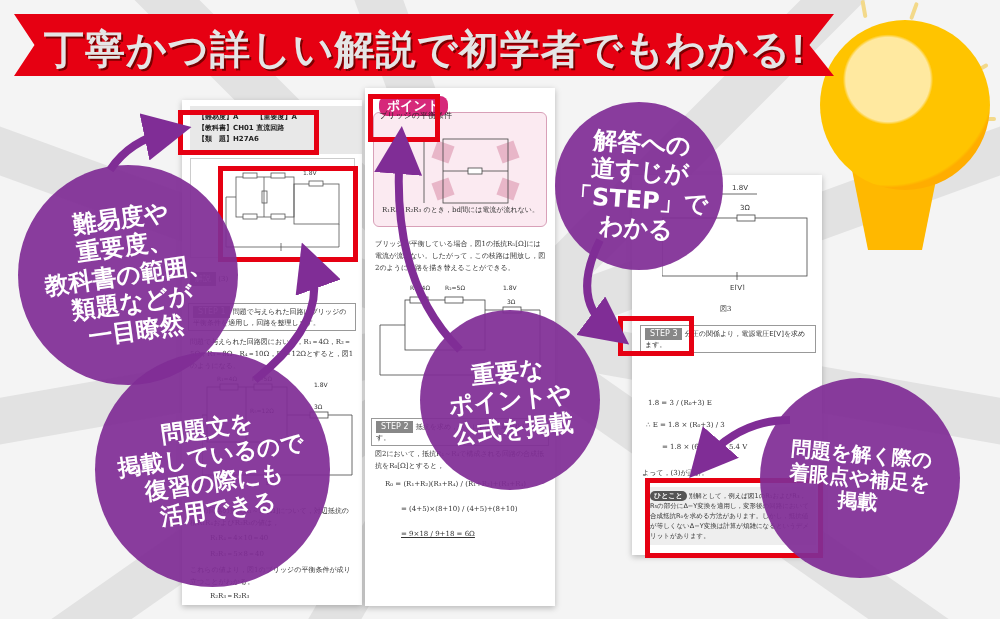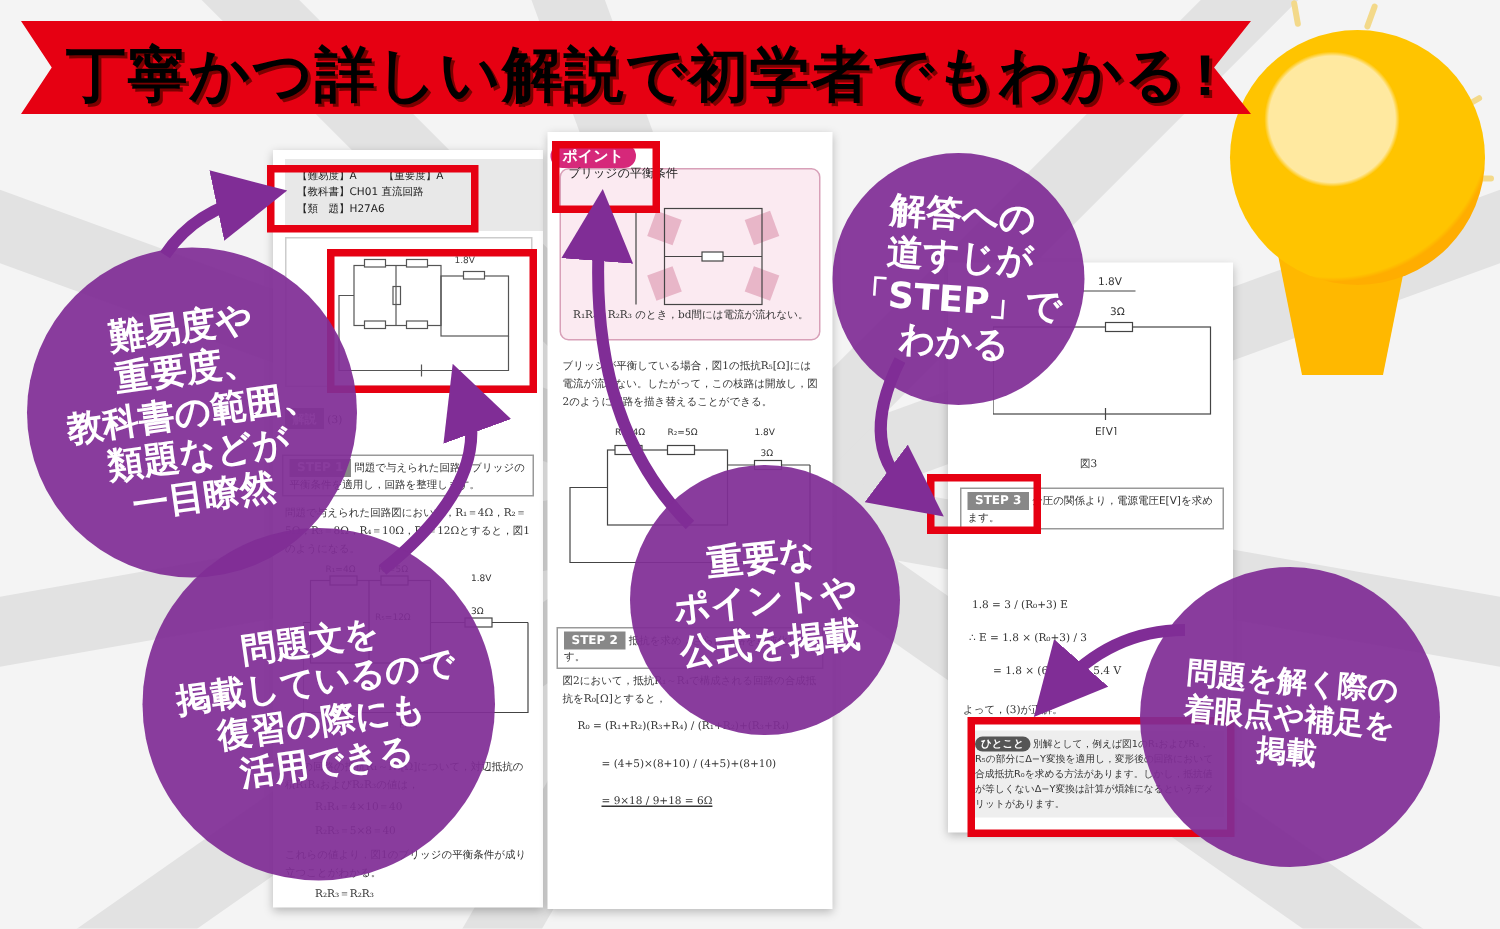--- a/index.html
+++ b/index.html
@@ -5,46 +5,46 @@
   * { box-sizing: border-box; margin: 0; padding: 0; }
   html, body { width: 1000px; height: 619px; overflow: hidden; background: #f4f4f4; }
   body { position: relative; font-family: "DejaVu Sans", sans-serif; }
 
   .rays { position: absolute; inset: 0; overflow: hidden; }
   .ray { position: absolute; left: 500px; top: 310px; width: 1400px; height: 46px; background: #e2e2e2; transform-origin: 0 50%; }
 
   
   .banner { position: absolute; left: 14px; top: 14px; width: 820px; height: 62px; background: #e60012;
             clip-path: polygon(0 0, 100% 0, 97% 50%, 100% 100%, 0 100%, 2.5% 50%); z-index: 10; }
-  .banner-text { position: absolute; left: 30px; top: 8px; font-family: Liberation Mono, monospace; font-weight: bold;
-                 color: #000000; font-size: 40px; letter-spacing: 1px; white-space: nowrap; text-shadow: 2px 2px 0 #7a0000; }
+  .banner-text { position: absolute; left: 30px; top: 8px; font-family: Liberation Sans, sans-serif; font-weight: bold;
+                 color: #e5e5e5; font-size: 40px; letter-spacing: 1px; white-space: nowrap; text-shadow: 2px 2px 0 #7a0000; }
 
   
   .bulb { position: absolute; left: 820px; top: 20px; width: 170px; height: 170px; border-radius: 50%;
           background: radial-gradient(circle at 40% 35%, #ffe9a0 0 28%, #ffc400 30% 70%, #ffad00 72%); z-index: 2; }
   .bulb-neck { position: absolute; left: 850px; top: 160px; width: 90px; height: 90px; background: #ffb800;
                clip-path: polygon(0 0, 100% 0, 80% 100%, 20% 100%); z-index: 1; }
   .bulb-ray { position: absolute; width: 4px; height: 18px; background: #f3d98a; border-radius: 2px; }
 
   
   .page { position: absolute; background: #fff; box-shadow: 0 2px 6px rgba(0,0,0,0.25); overflow: hidden; z-index: 3; }
   .page-left { left: 182px; top: 100px; width: 180px; height: 505px; }
   .page-mid { left: 365px; top: 88px; width: 190px; height: 518px; }
   .page-right { left: 632px; top: 175px; width: 190px; height: 380px; }
 
   .tiny { font-size: 7px; color: #333; line-height: 10px; font-family: "DejaVu Serif", serif; }
-  .meta-box { position: absolute; left: 8px; top: 6px; width: 192px; height: 48px; background: #e8e8e8; padding: 6px 8px; }
+  .meta-box { position: absolute; left: 8px; top: 6px; width: 192px; height: 48px; background: #e8e8e8; padding: 6px 8px; font-weight: bold; }
   .meta-row { display: flex; gap: 18px; font-size: 7px; color: #222; line-height: 11px; }
   .figure-box { position: absolute; left: 8px; top: 58px; width: 165px; height: 100px; border: 1px solid #ccc; }
-  .step-badge { display: inline-block; background: #888; color: #fff; font-size: 8px; font-weight: bold; padding: 1px 5px; }
+  .step-badge { display: inline-block; background: #888; color: #fff; font-size: 8px; font-weight: normal; padding: 1px 5px; }
   .step-block { position: absolute; border: 1px solid #999; padding: 2px 4px; font-size: 7px; color: #333; line-height: 10px; background: #fff; }
   .para { position: absolute; font-size: 7px; color: #333; line-height: 12px; font-family: "DejaVu Serif", serif; }
 
   .point-box { position: absolute; left: 8px; top: 24px; width: 174px; height: 115px; border: 1px solid #d8a0b8; border-radius: 6px; background: #fbeaf1; }
-  .point-tag { position: absolute; left: 2px; top: 8px; background: #d6287a; color: #fff; font-size: 10px; font-weight: bold; padding: 1px 8px; border-radius: 8px; }
+  .point-tag { position: absolute; left: 14px; top: 8px; background: #d6287a; color: #fff; font-size: 13px; font-weight: bold; padding: 1px 8px; border-radius: 8px; }
   .point-title { position: absolute; left: 14px; top: 22px; font-size: 8px; color: #222; }
 
   .hitokoto { position: absolute; left: 14px; top: 312px; width: 170px; height: 58px; background: #eee; padding: 4px; font-size: 6.5px; line-height: 10px; color: #333; }
   .hitokoto-tag { display: inline-block; background: #555; color: #fff; border-radius: 6px; padding: 0 4px; font-weight: bold; font-size: 7px; }
 
   
   .frame { position: absolute; border: 5px solid #e60012; z-index: 6; }
 
   
   .bubble { position: absolute; border-radius: 50%; background: rgba(128, 45, 150, 0.93); z-index: 8;

